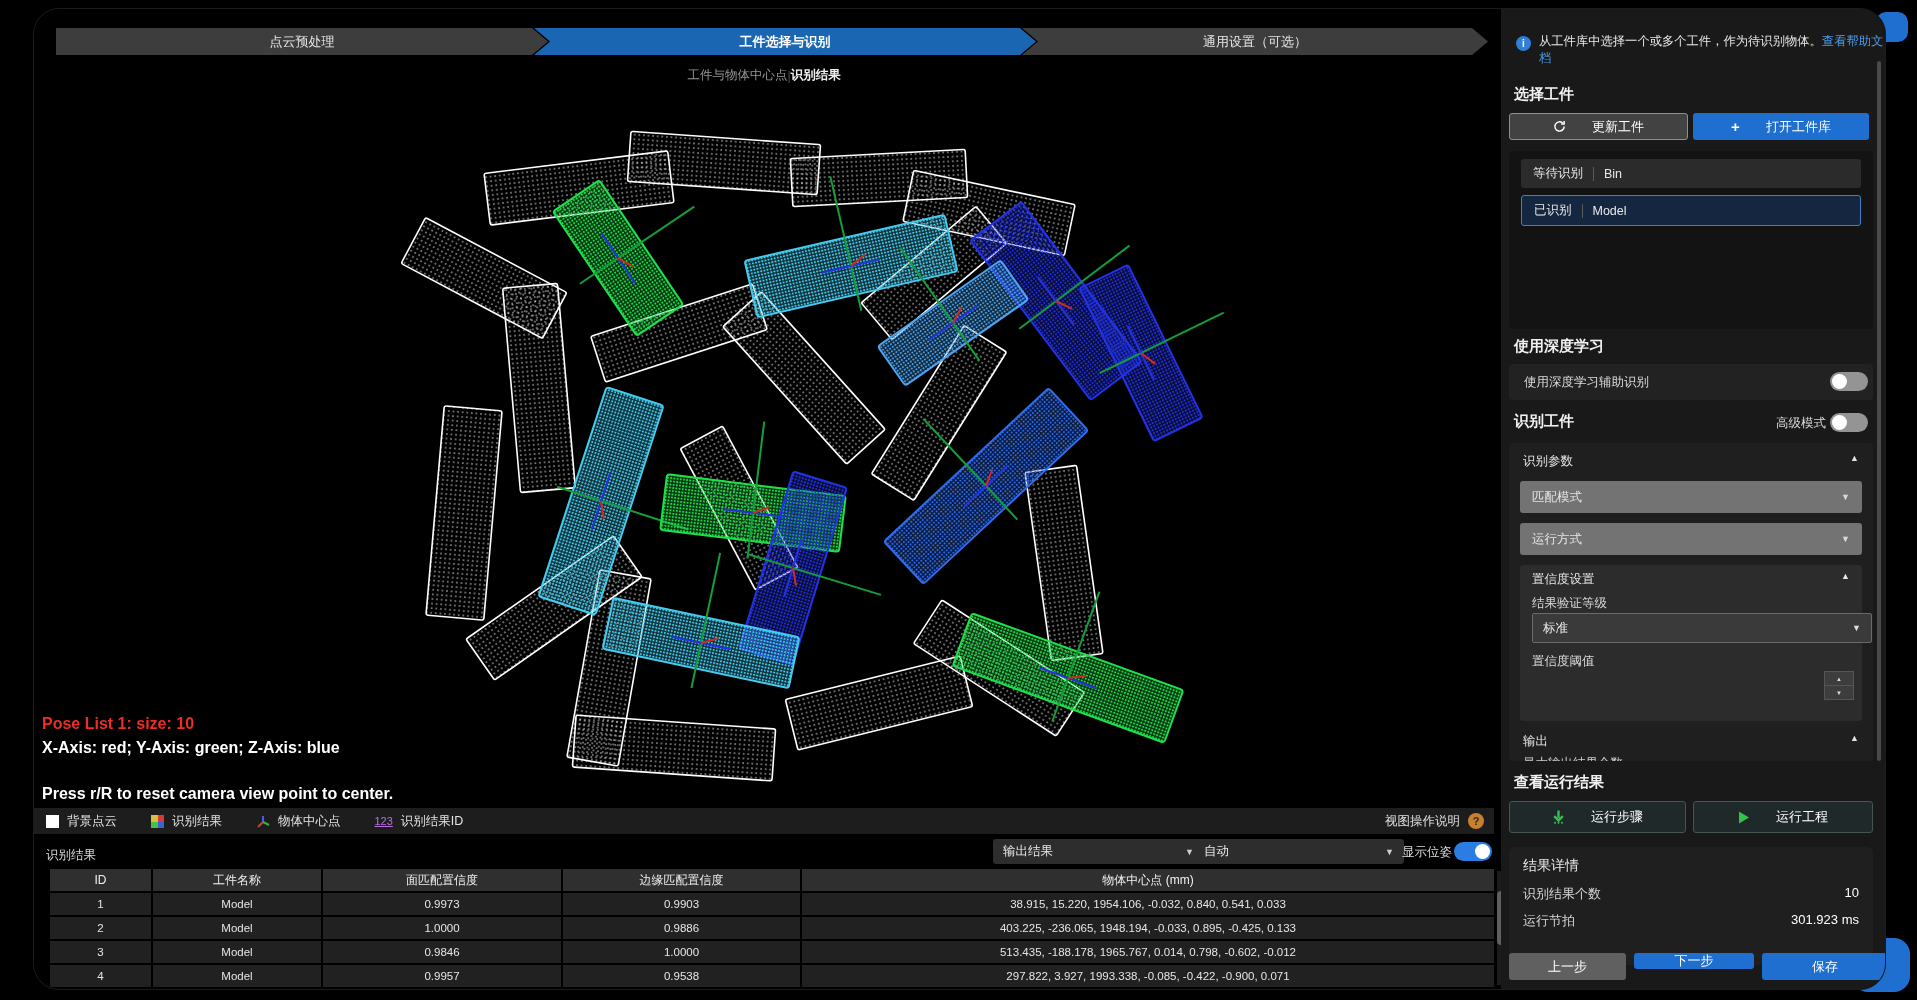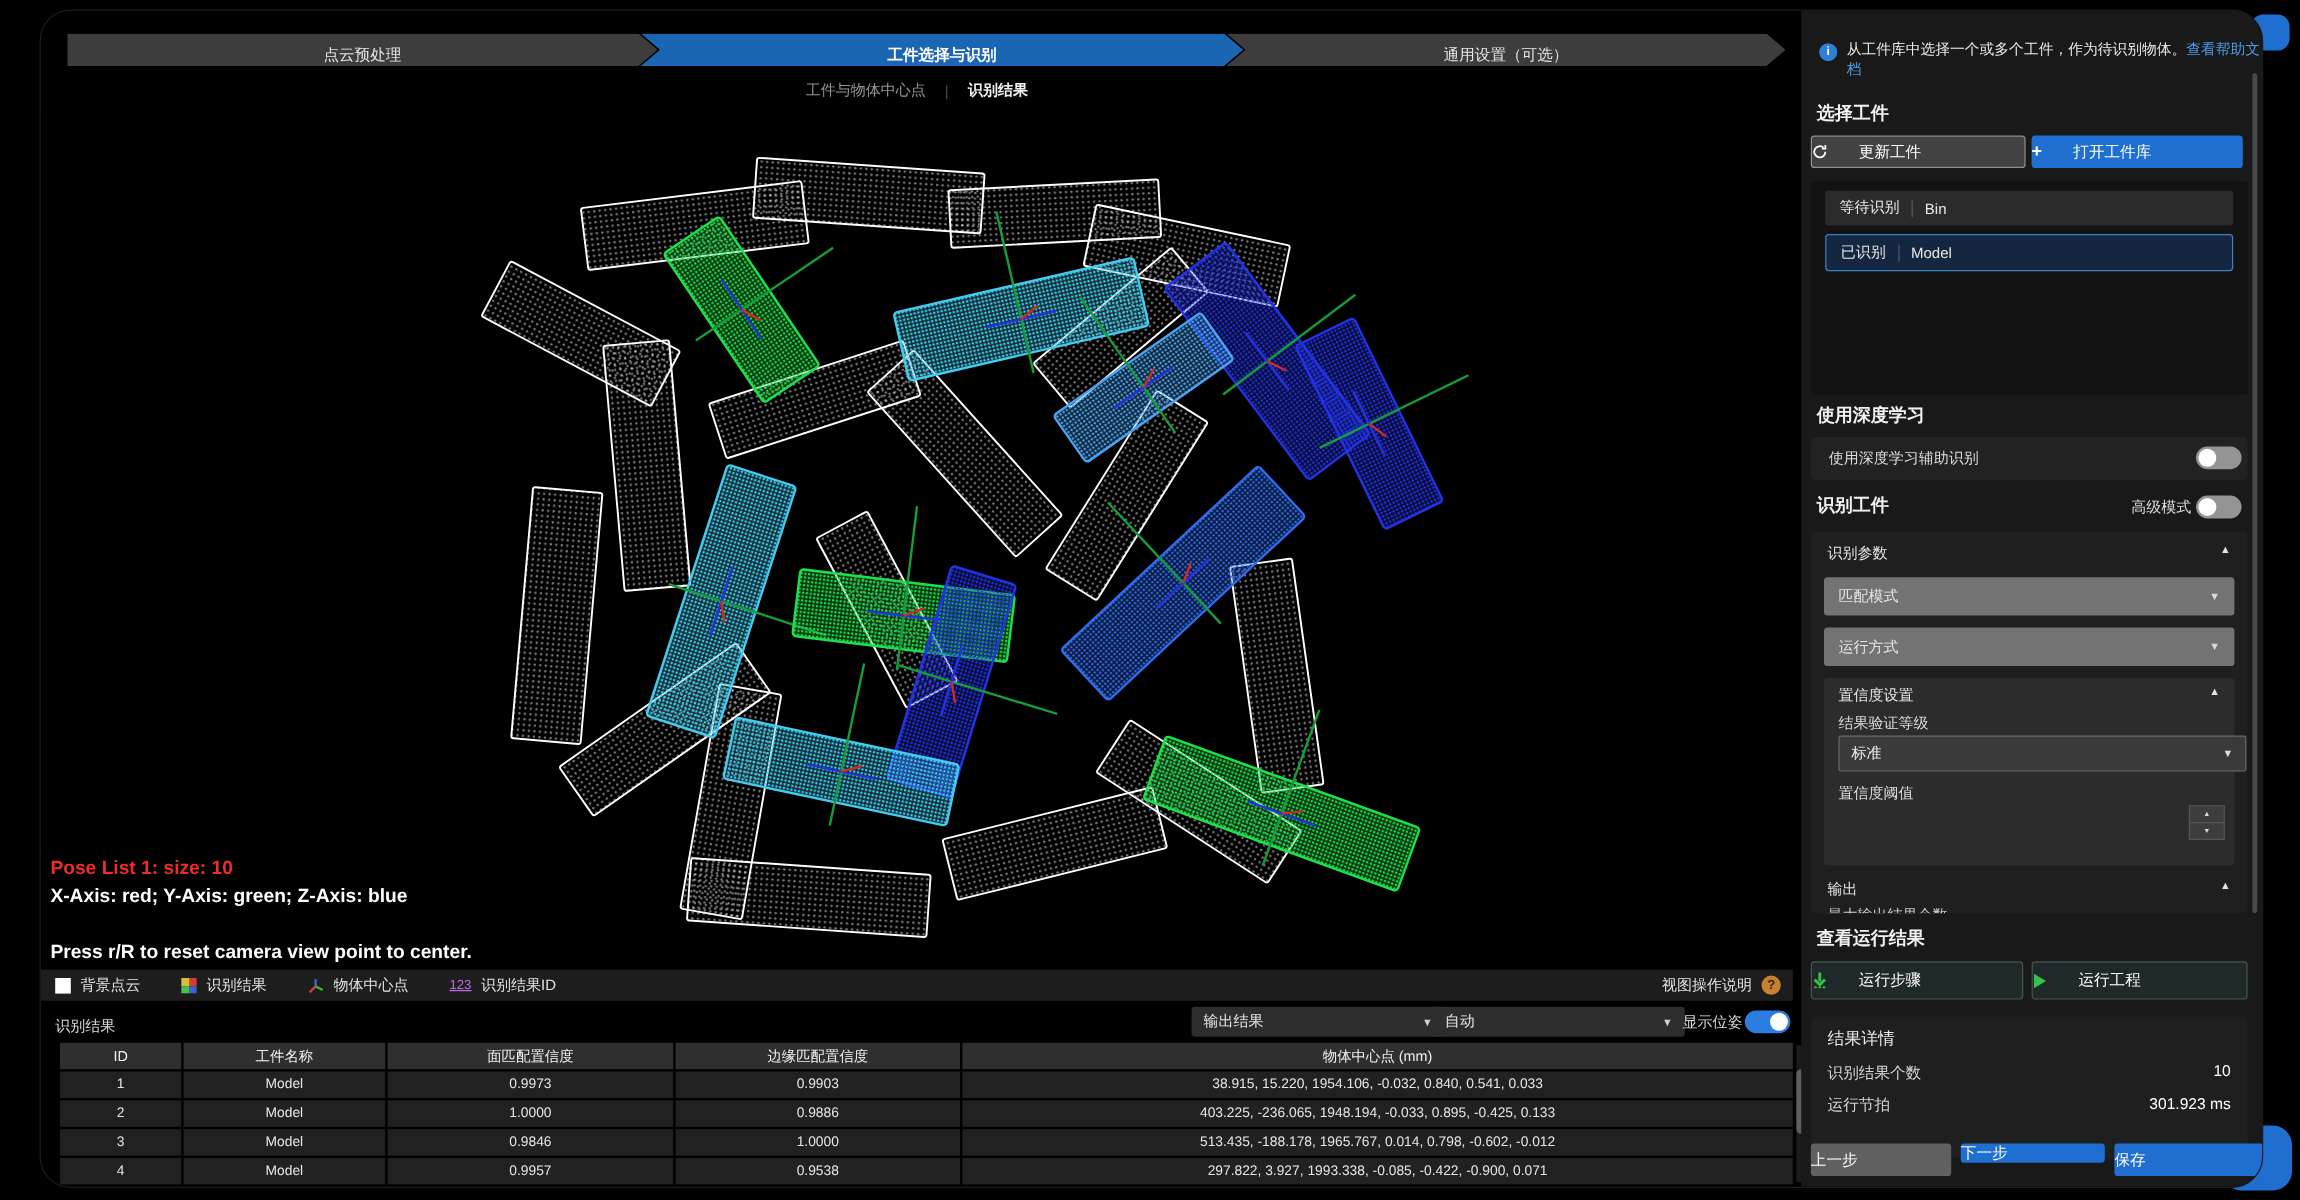--- a/index.html
+++ b/index.html
@@ -2,28 +2,28 @@
 <html><head>
 <meta charset="utf-8">
 <style>
   html,body{margin:0;padding:0;background:#000;width:1917px;height:1000px;overflow:hidden;
     font-family:"Liberation Sans",sans-serif;}
   .abs{position:absolute;}
   #win{position:absolute;left:33px;top:8px;width:1851px;height:980px;background:#000;
     border-radius:26px;overflow:hidden;border:1px solid #1c1c1c;}
   .corner-blue{position:absolute;background:#1f6fd0;}
   
-  .tab{position:absolute;top:19px;height:27px;display:flex;align-items:flex-end;justify-content:center;
+  .tab{position:absolute;top:19px;height:27px;display:flex;align-items:center;justify-content:center;
     font-size:13px;color:#e6e6e6;background:#3d3d3d;}
   .tab.active{background:#1a66b3;color:#fff;font-weight:bold;}
   .tab-first{clip-path:polygon(0 0,calc(100% - 16px) 0,100% 50%,calc(100% - 16px) 100%,0 100%);}
   .tab-mid{clip-path:polygon(0 0,calc(100% - 16px) 0,100% 50%,calc(100% - 16px) 100%,0 100%,16px 50%);}
   
   .subtabs{position:absolute;left:0;top:58px;width:1460px;display:flex;justify-content:center;
-    align-items:center;gap:16px;font-size:12.5px;}
+    align-items:center;font-size:12.5px;}
   
   .legend{position:absolute;left:0;top:799px;width:1460px;height:26px;background:#1d1d1d;
     display:flex;align-items:center;font-size:12.5px;color:#e2e2e2;}
   .legend-item{display:flex;align-items:center;gap:8px;margin-right:34px;text-align:right;}
   
   .dd{position:absolute;height:25px;background:#2d2d2d;border-radius:3px;display:flex;
     align-items:center;padding:0 10px;font-size:12.5px;color:#e8e8e8;}
   .dd .caret{margin-left:auto;font-size:9px;color:#cfcfcf;}
   
   .tgrid{display:grid;grid-template-columns:101px 168px 238px 237px 1fr;gap:2px;margin-bottom:2px;}
@@ -35,21 +35,21 @@
   .tg .knob{position:absolute;top:2px;width:15px;height:15px;border-radius:50%;background:#fff;}
   .tg.on{background:#2b7de1;}.tg.on .knob{left:21px;}
   .tg.off{background:#949494;}.tg.off .knob{left:2px;}
   
   .sb-h{position:absolute;font-size:15px;font-weight:bold;color:#f2f2f2;}
   .sb-label{font-size:12.5px;color:#dcdcdc;}
   .sb-box{position:absolute;background:#1f1f1f;border-radius:4px;}
   .sb-row{position:absolute;background:#737373;border-radius:3px;display:flex;align-items:center;
     padding:0 12px;font-size:12.5px;color:#e4e4e4;}
   .sb-row .caret{margin-left:auto;font-size:9px;color:#d8d8d8;}
-  .btn{display:flex;align-items:center;gap:26px;font-size:13px;color:#fff;
+  .btn{display:flex;align-items:center;justify-content:center;gap:26px;font-size:13px;color:#fff;
     border-radius:3px;position:absolute;}
   .btn-gray{background:#424242;border:1px solid #8f8f8f;}
   .btn-blue{background:#1f6fd0;}
   .btn-run{background:#20292a;border:1px solid #44564e;}
   .list-item{position:absolute;display:flex;align-items:center;font-size:12.5px;color:#e8e8e8;
     border-radius:3px;padding:0 12px;gap:10px;}
   .vdiv{width:1px;height:14px;background:#5a5a5a;}
   .metric{position:absolute;display:flex;justify-content:space-between;font-size:13px;color:#d6d6d6;}
 </style>
 </head>

